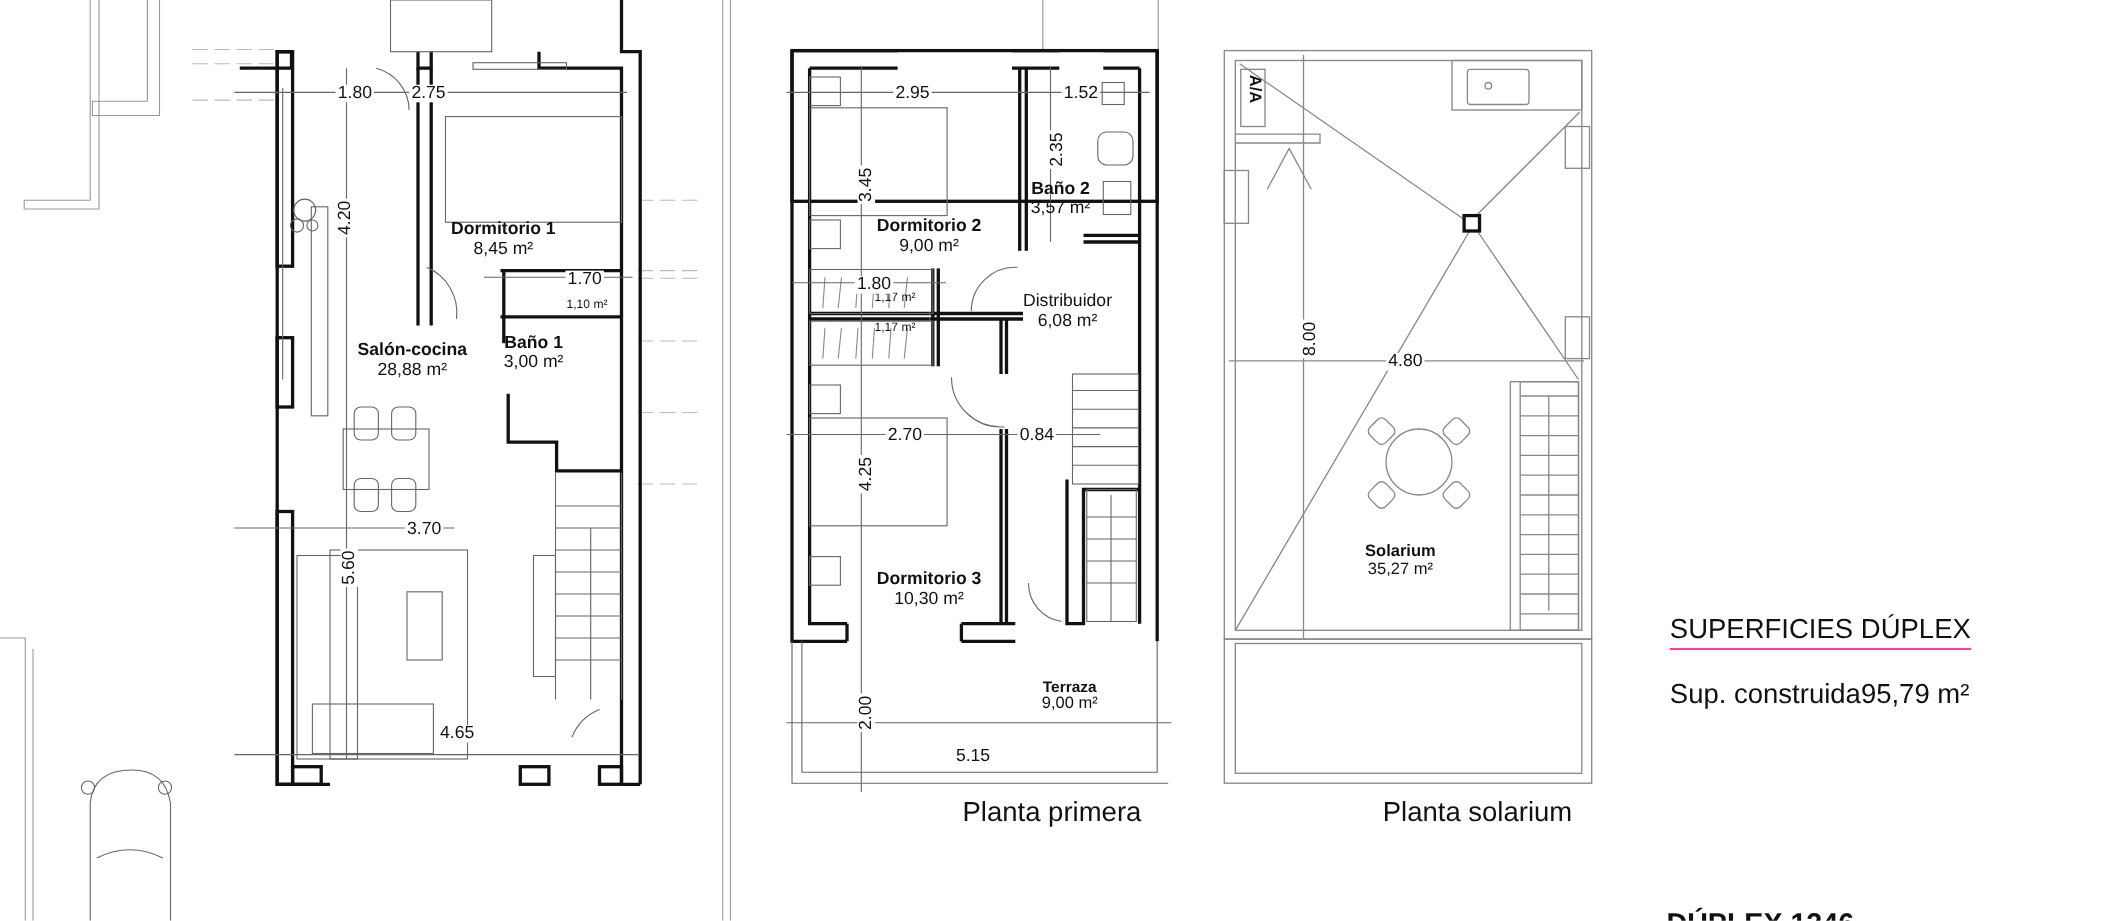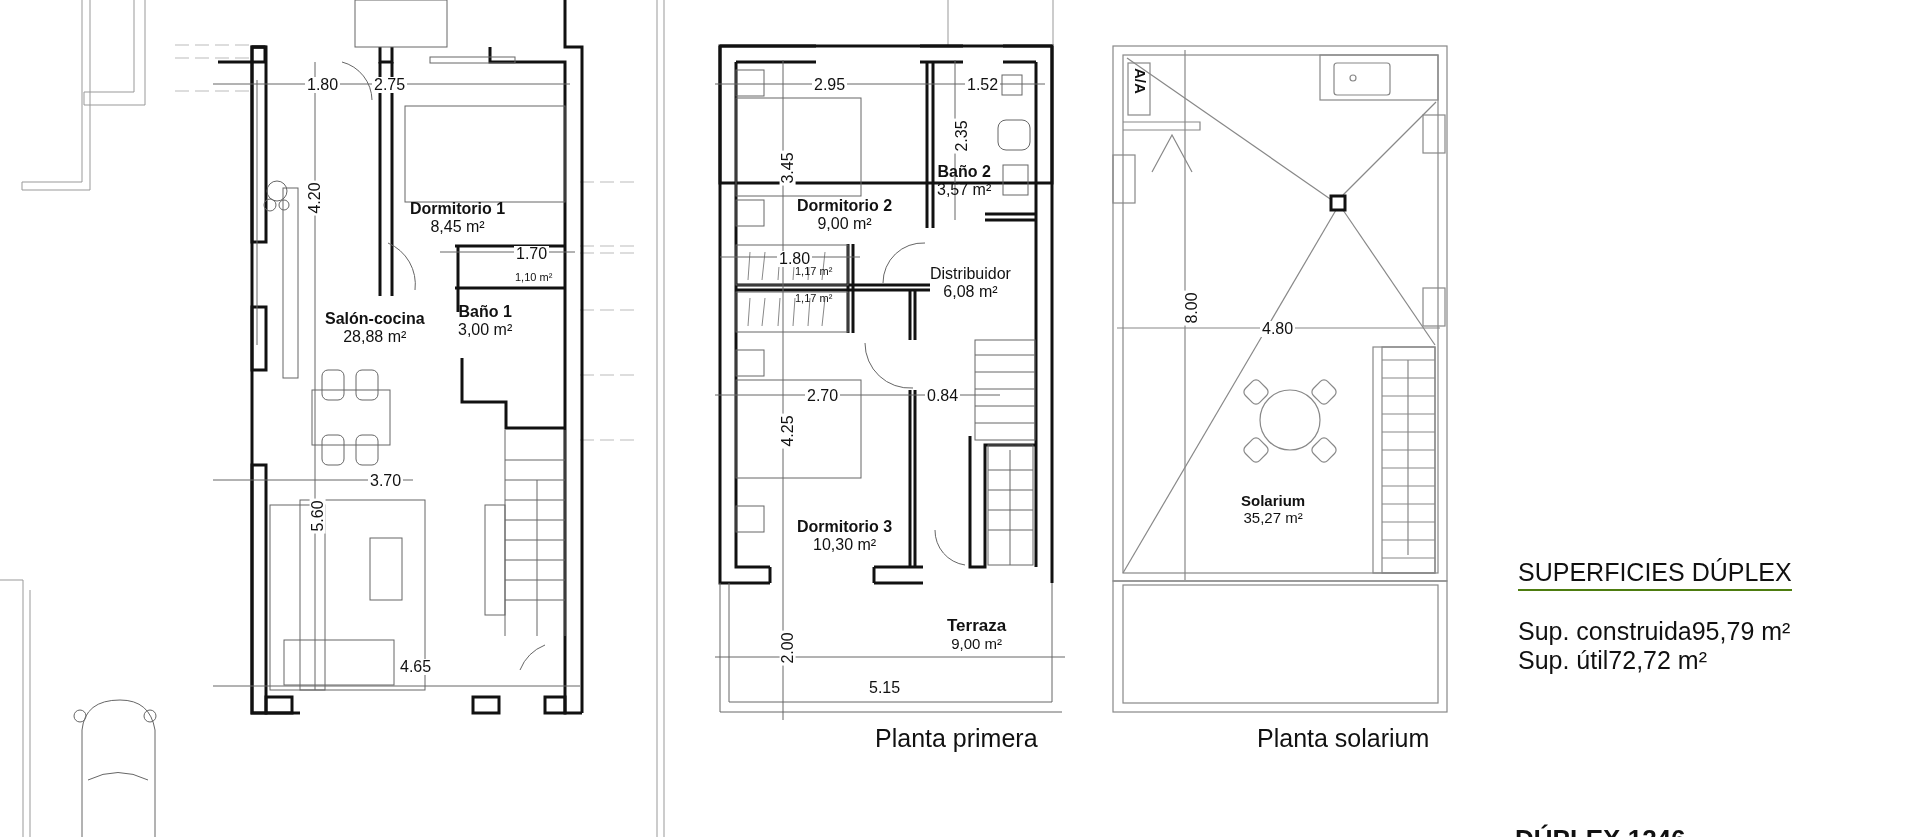--- a/index.html
+++ b/index.html
@@ -6,21 +6,21 @@
   body{width:1920px;height:837px;position:relative;overflow:hidden;font-family:"Liberation Sans",sans-serif;color:#111;}
   svg{position:absolute;left:0;top:0;}
   .lbl{position:absolute;white-space:nowrap;text-align:center;line-height:1.1;}
   .room-name{font-weight:bold;font-size:16px;}
   .room-area{font-size:16px;}
   .dim{position:absolute;font-size:16px;background:#fff;padding:0 2px;line-height:1;}
   .dim.v{transform:rotate(-90deg);transform-origin:center;}
   .small{font-size:11px;}
   .plan-title{position:absolute;font-size:25px;white-space:nowrap;}
   .summary{position:absolute;left:1518px;top:558px;font-size:25px;}
-  .summary .title{border-bottom:2px solid #4d7c0f;padding-bottom:2px;display:inline-block;}
+  .summary .title{border-bottom:2px solid #ec4899;padding-bottom:2px;display:inline-block;}
   .summary .row{display:flex;width:310px;}
   .cut{position:absolute;left:1515px;top:824px;font-size:26px;font-weight:bold;height:13px;overflow:hidden;}
 </style>
 </head>
 <body>
 
 <svg width="1920" height="837" viewBox="0 0 1920 837">
   <g fill="none" stroke="#999" stroke-width="1">
 
     <polyline points="134,0 134,92 84,92 84,105 145,105 145,0"></polyline>
@@ -276,21 +276,21 @@
 </div>
 <div class="lbl" style="left:930px;top:265px;">
   <div class="room-name" style="font-weight:normal">Distribuidor</div>
   <div class="room-area">6,08 m²</div>
 </div>
 <div class="lbl" style="left:797px;top:518px;">
   <div class="room-name">Dormitorio 3</div>
   <div class="room-area">10,30 m²</div>
 </div>
 <div class="lbl" style="left:947px;top:617px;">
-  <div class="room-name" style="font-size:17px">Terraza</div>
+  <div class="room-name" style="font-size:14px">Terraza</div>
   <div class="room-area" style="font-size:15px">9,00 m²</div>
 </div>
 <div class="lbl small" style="left:795px;top:265px;">1,17 m²</div>
 <div class="lbl small" style="left:795px;top:292px;">1,17 m²</div>
 <div class="dim" style="left:812px;top:77px;">2.95</div>
 <div class="dim" style="left:965px;top:77px;">1.52</div>
 <div class="dim v" style="left:944px;top:128px;">2.35</div>
 <div class="dim v" style="left:770px;top:160px;">3.45</div>
 <div class="dim" style="left:777px;top:251px;">1.80</div>
 <div class="dim" style="left:805px;top:388px;">2.70</div>
@@ -309,18 +309,14 @@
 <div class="dim" style="left:1260px;top:321px;">4.80</div>
 <div class="plan-title" style="left:1257px;top:724px;">Planta solarium</div>
 
 <div class="summary">
   <div class="title">SUPERFICIES DÚPLEX</div>
   <div style="height:26px"></div>
   <div class="row">
     <span>Sup. construida</span>
     <span>95,79 m²</span>
   </div>
-  <div class="row">
-    <span>Sup. útil</span>
-    <span>72,72 m²</span>
-  </div>
 </div>
 <div class="cut">DÚPLEX 1246</div>
 
 </body></html>

